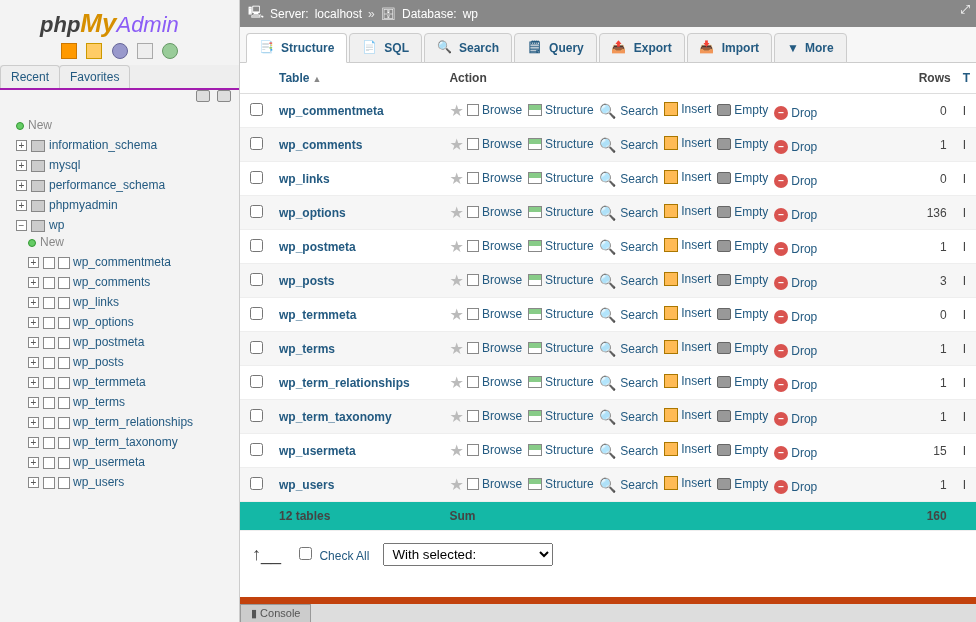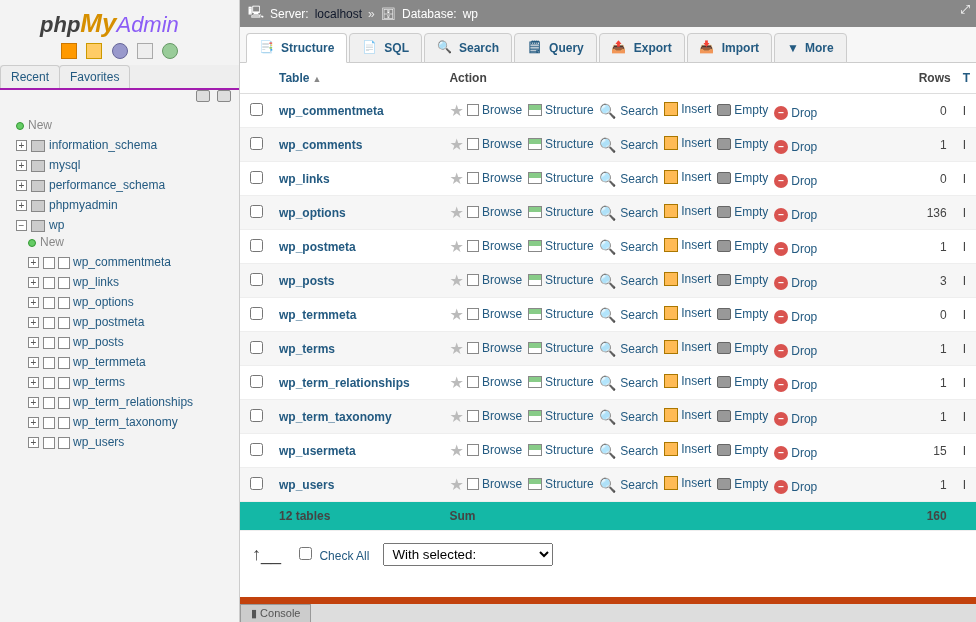--- a/index.html
+++ b/index.html
@@ -85,40 +85,42 @@
    <ul>
     <li><span class="dot-green"></span><a class="new-lbl">New</a></li>
     <li><span class="expander">+</span><span class="db-icon"></span><a>information_schema</a></li>
     <li><span class="expander">+</span><span class="db-icon"></span><a>mysql</a></li>
     <li><span class="expander">+</span><span class="db-icon"></span><a>performance_schema</a></li>
     <li><span class="expander">+</span><span class="db-icon"></span><a>phpmyadmin</a></li>
     <li><span class="expander">−</span><span class="db-icon"></span><a>wp</a>
       <ul id="wp-tables">
         <li><span class="dot-green"></span><a class="new-lbl">New</a></li>
       <li><span class="expander">+</span><span class="tbl-icon"></span><span class="tbl-icon"></span><a>wp_commentmeta</a></li>
+            <li><span class="expander">+</span><span class="tbl-icon"></span><span class="tbl-icon"></span><a>wp_comments</a></li>
             <li><span class="expander">+</span><span class="tbl-icon"></span><span class="tbl-icon"></span><a>wp_links</a></li>
             <li><span class="expander">+</span><span class="tbl-icon"></span><span class="tbl-icon"></span><a>wp_options</a></li>
             <li><span class="expander">+</span><span class="tbl-icon"></span><span class="tbl-icon"></span><a>wp_postmeta</a></li>
             <li><span class="expander">+</span><span class="tbl-icon"></span><span class="tbl-icon"></span><a>wp_posts</a></li>
             <li><span class="expander">+</span><span class="tbl-icon"></span><span class="tbl-icon"></span><a>wp_termmeta</a></li>
             <li><span class="expander">+</span><span class="tbl-icon"></span><span class="tbl-icon"></span><a>wp_terms</a></li>
             <li><span class="expander">+</span><span class="tbl-icon"></span><span class="tbl-icon"></span><a>wp_term_relationships</a></li>
             <li><span class="expander">+</span><span class="tbl-icon"></span><span class="tbl-icon"></span><a>wp_term_taxonomy</a></li>
+            <li><span class="expander">+</span><span class="tbl-icon"></span><span class="tbl-icon"></span><a>wp_usermeta</a></li>
             <li><span class="expander">+</span><span class="tbl-icon"></span><span class="tbl-icon"></span><a>wp_users</a></li>
           </ul>
     </li>
    </ul>
   </div>
 </div>
 
 <div class="main">
   <div class="breadcrumb">
     <span>🖳</span>
     <span>Server:</span>
-    <a style="color:#0f172a;">localhost</a>
+    <a style="color:#ffffff;">localhost</a>
     <span class="sep">»</span>
     <span>🗄</span>
     <span>Database:</span>
     <a style="color:#fff;">wp</a>
     <span class="close">⤢</span>
   </div>
   <div class="topnav">
     <div class="tab">
         <span class="icon16">📑</span>
         <span>Structure</span>

